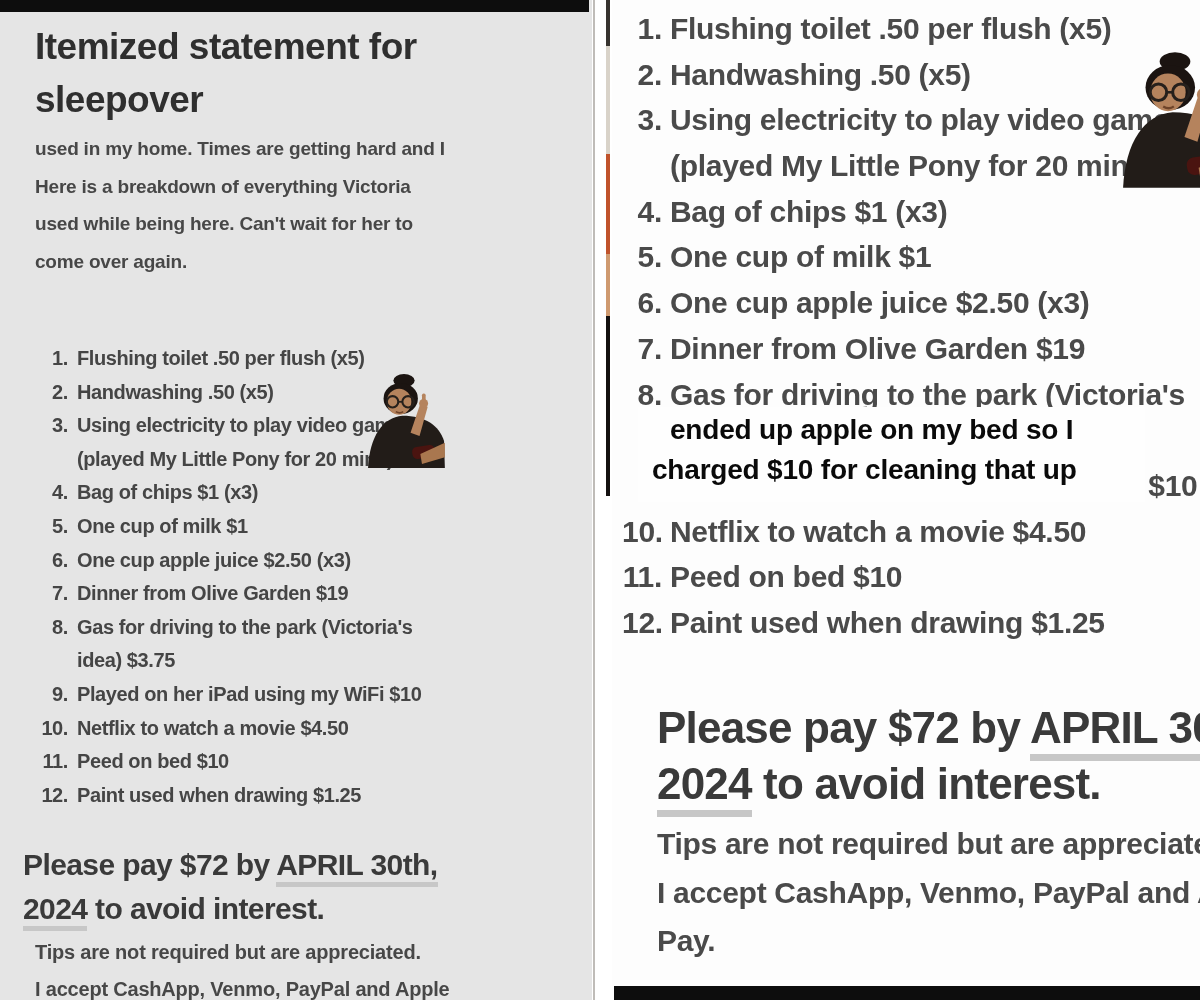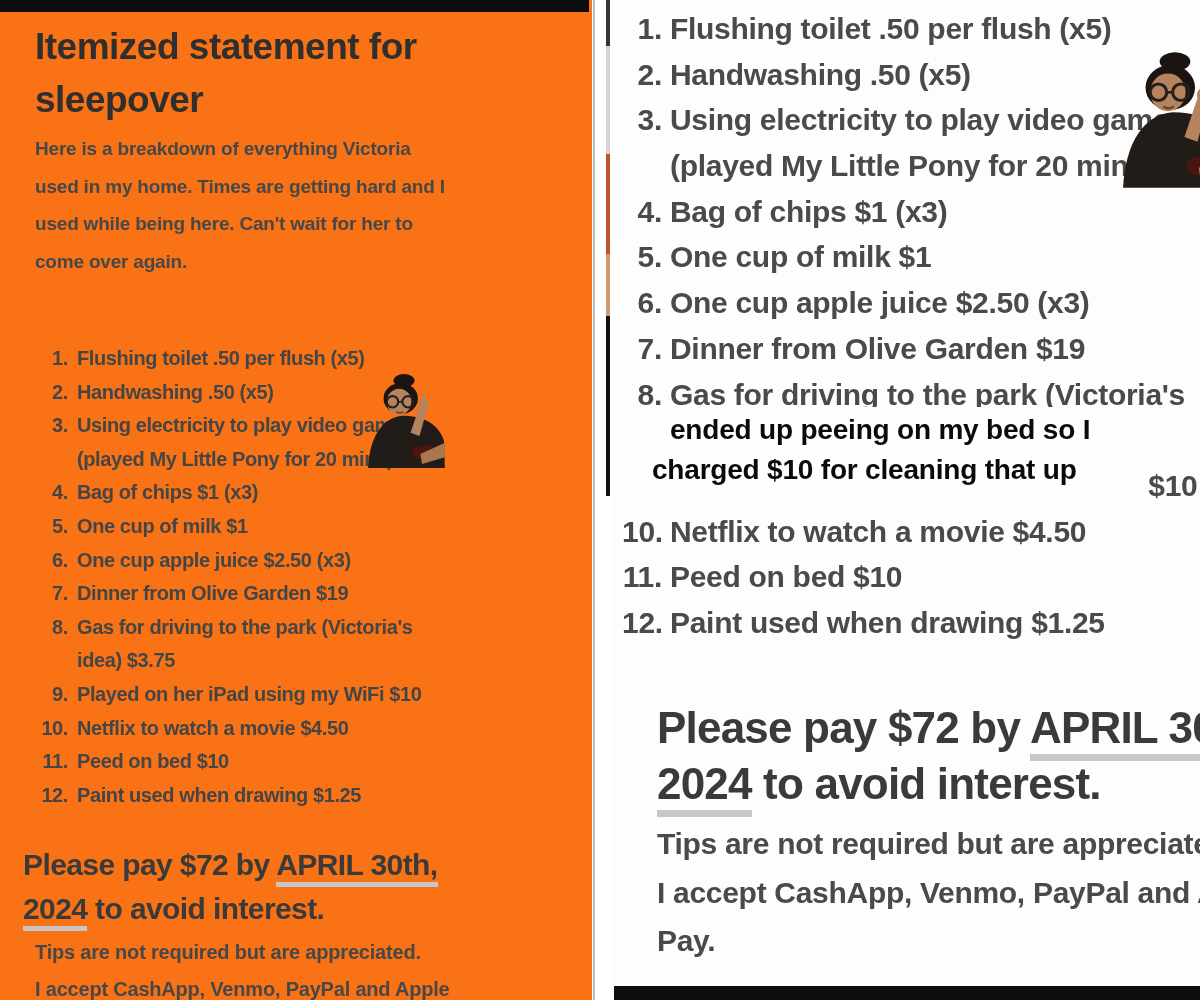--- a/index.html
+++ b/index.html
@@ -1,18 +1,18 @@
 <!DOCTYPE html>
 <html><head>
 <meta charset="utf-8">
 <style>
   html,body{margin:0;padding:0;}
   body{width:1200px;height:1000px;position:relative;background:#ffffff;overflow:hidden;
        font-family:"Liberation Sans", sans-serif;}
-  .page{position:absolute;background:#f97316;overflow:hidden;}
+  .page{position:absolute;background:#e5e5e5;overflow:hidden;}
   #left-page{left:0;top:0;width:592px;height:1000px;}
   #right-page{left:612px;top:0;width:588px;height:1000px;background:#fdfdfd;}
   .topbar{position:absolute;left:0;top:0;width:589px;height:12px;background:#0d0d0d;}
   .bottombar{position:absolute;left:2px;top:986px;width:586px;height:14px;background:#0d0d0d;}
   .page-edge{position:absolute;left:593px;top:0;width:2px;height:1000px;background:#bfbcb8;}
   .stripe{position:absolute;width:4px;left:606px;}
   .s1{top:0;height:46px;background:#37332f;}
   .s2{top:46px;height:108px;background:#d9d3c9;}
   .s3{top:154px;height:100px;background:#c0532b;}
   .s4{top:254px;height:62px;background:#cf9a70;}
@@ -57,22 +57,22 @@
 </style>
 </head>
 <body>
 
 <div class="page" id="left-page">
   <div class="topbar"></div>
 
   <div class="title">Itemized statement for sleepover</div>
 
   <div class="intro">
+    <div>used in my home. Times are getting hard and I</div>
     <div>Here is a breakdown of everything Victoria</div>
-    <div>used in my home. Times are getting hard and I</div>
     <div>used while being here. Can't wait for her to</div>
     <div>come over again.</div>
   </div>
 
   <div class="list">
     <div class="lrow">
         <span class="ln">1.</span>
         <span class="lt">Flushing toilet .50 per flush (x5)</span>
       </div>
     <div class="lrow">
@@ -218,21 +218,21 @@
         <span class="rn">11.</span>
         <span class="rt">Peed on bed $10</span>
       </div>
     <div class="rrow">
         <span class="rn">12.</span>
         <span class="rt">Paint used when drawing $1.25</span>
       </div>
   </div>
 
   <div class="caption-box">
-    <div class="cap cap1">ended up peeing on my bed so I</div>
+    <div class="cap cap1">ended up apple on my bed so I</div>
     <div class="cap cap2">charged $10 for cleaning that up</div>
   </div>
 
   <div class="rpay">
     <div><span>Please pay $72 by </span><span class="ru">APRIL 30th,</span></div>
     <div><span class="ru">2024</span><span> to avoid interest.</span></div>
   </div>
 
   <div class="rtips rt1">Tips are not required but are appreciated.</div>
   <div class="rtips rt2">I accept CashApp, Venmo, PayPal and Apple</div>

